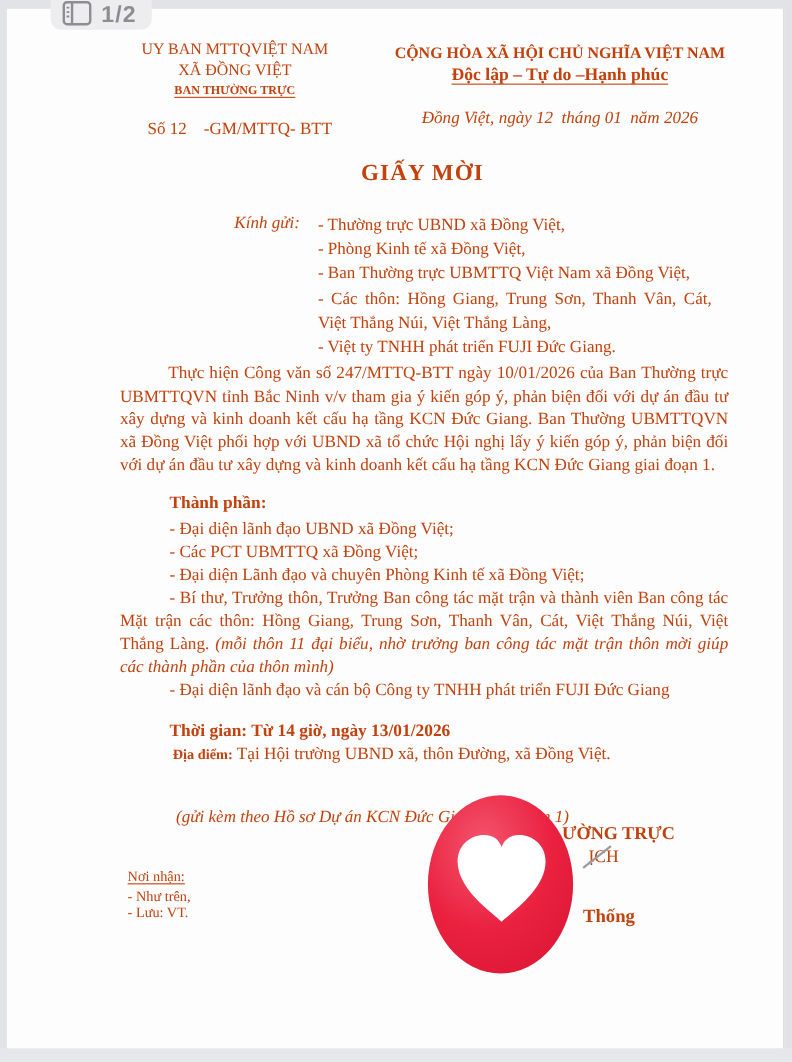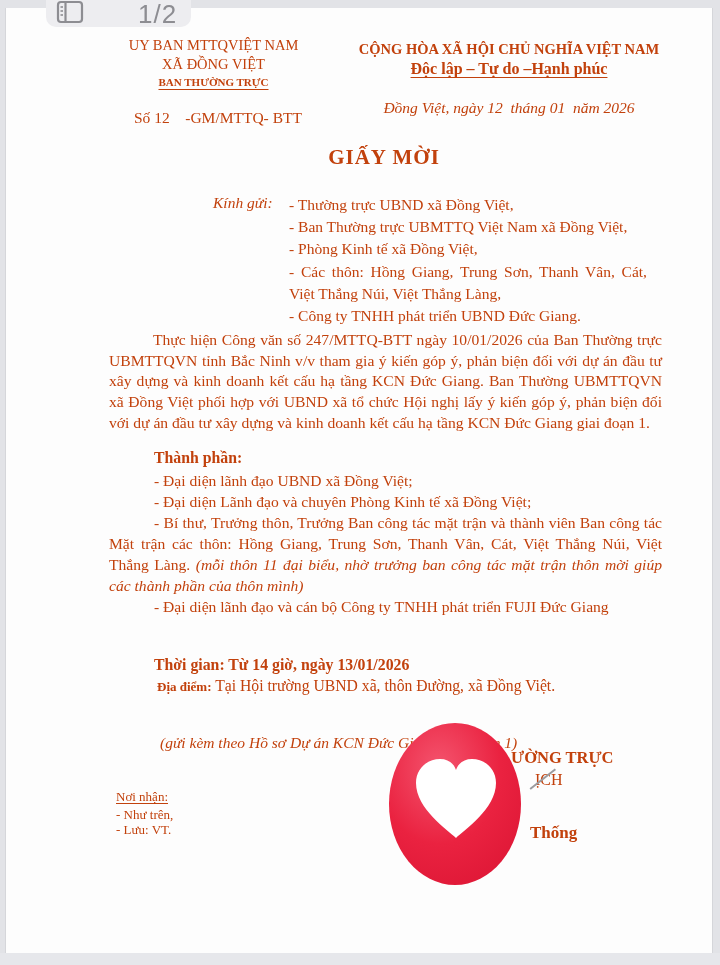--- a/index.html
+++ b/index.html
@@ -7,21 +7,21 @@
   .viewport{position:relative;width:720px;height:965px;background:#e2e3e7;}
   .page{position:absolute;left:5px;top:8px;width:708px;height:952px;background:#fdfdfd;
         border:1px solid #d5d6da;border-top:none;box-sizing:border-box;color:#c2410c;font-family:Liberation Serif, serif;}
   .bottom-strip{position:absolute;left:0;top:953px;width:720px;height:12px;background:#e6e7eb;}
 
   
   .badge{position:absolute;left:46px;top:-13px;height:40px;padding:0 14px 0 10px;background:#ededf0;
          border-radius:10px;display:flex;align-items:flex-end;gap:8px;color:#8d8d92;
          font-family:"Liberation Sans","DejaVu Sans",sans-serif;}
   .badge svg{margin-bottom:3px;}
-  .badge .num{font-size:26px;line-height:26px;font-weight:normal;letter-spacing:1px;margin-left:46px;}
+  .badge .num{font-size:21px;line-height:26px;font-weight:bold;letter-spacing:1px;}
 
   
   .hdr-left{position:absolute;left:85px;top:28px;width:245px;text-align:center;font-size:14.5px;line-height:18.5px;}
   .hdr-left .u{font-weight:bold;text-decoration:underline;text-underline-offset:3px;font-size:11px;}
   .doc-number{position:absolute;left:128px;top:101px;font-size:15.5px;white-space:pre;}
   .hdr-right{position:absolute;left:345px;top:33px;width:316px;text-align:center;}
   .hdr-right .l1{font-weight:bold;font-size:14.5px;}
   .hdr-right .l2{font-weight:bold;font-size:16px;text-decoration:underline;text-underline-offset:3px;margin-top:2px;}
   .hdr-right .date{font-style:italic;font-size:15.5px;margin-top:21px;white-space:pre;}
 
@@ -76,31 +76,32 @@
       <div class="l1">CỘNG HÒA XÃ HỘI CHỦ NGHĨA VIỆT NAM</div>
       <div class="l2">Độc lập – Tự do –Hạnh phúc</div>
       <div class="date">Đồng Việt, ngày 12  tháng 01  năm 2026</div>
     </div>
 
     <div class="title">GIẤY MỜI</div>
 
     <div class="kinhgui-label">Kính gửi:</div>
     <div class="kinhgui-list">
       <div>- Thường trực UBND xã Đồng Việt,</div>
+      <div>- Phòng Kinh tế xã Đồng Việt,</div>
       <div>- Ban Thường trực UBMTTQ Việt Nam xã Đồng Việt,</div>
-      <div>- Phòng Kinh tế xã Đồng Việt,</div>
       <div class="wrap2">- Các thôn: Hồng Giang, Trung Sơn, Thanh Vân, Cát, Việt Thắng Núi, Việt Thắng Làng,</div>
-      <div>- Công ty TNHH phát triển UBND Đức Giang.</div>
+      <div>- Việt ty TNHH phát triển FUJI Đức Giang.</div>
     </div>
 
     <div class="para p-body">Thực hiện Công văn số 247/MTTQ-BTT ngày 10/01/2026 của Ban Thường trực UBMTTQVN tỉnh Bắc Ninh v/v tham gia ý kiến góp ý, phản biện đối với dự án đầu tư xây dựng và kinh doanh kết cấu hạ tầng KCN Đức Giang. Ban Thường UBMTTQVN xã Đồng Việt phối hợp với UBND xã tổ chức Hội nghị lấy ý kiến góp ý, phản biện đối với dự án đầu tư xây dựng và kinh doanh kết cấu hạ tầng KCN Đức Giang giai đoạn 1.</div>
 
     <div class="heading-bold">Thành phần:</div>
     <div class="participants">
       <div class="item">- Đại diện lãnh đạo UBND xã Đồng Việt;</div>
+      <div class="item">- Các PCT UBMTTQ xã Đồng Việt;</div>
       <div class="item">- Đại diện Lãnh đạo và chuyên Phòng Kinh tế xã Đồng Việt;</div>
       <div class="item"><span>- Bí thư, Trưởng thôn, Trưởng Ban công tác mặt trận và thành viên Ban công tác Mặt trận các thôn: Hồng Giang, Trung Sơn, Thanh Vân, Cát, Việt Thắng Núi, Việt Thắng Làng. </span><span class="it">(mỗi thôn 11 đại biểu, nhờ trưởng ban công tác mặt trận thôn mời giúp các thành phần của thôn mình)</span></div>
       <div class="item">- Đại diện lãnh đạo và cán bộ Công ty TNHH phát triển FUJI Đức Giang</div>
     </div>
 
     <div class="time-line">Thời gian: Từ 14 giờ, ngày 13/01/2026</div>
     <div class="loc-line"><b>Địa điểm:</b><span> Tại Hội trường UBND xã, thôn Đường, xã Đồng Việt.</span></div>
 
 
     <div class="attachment">

